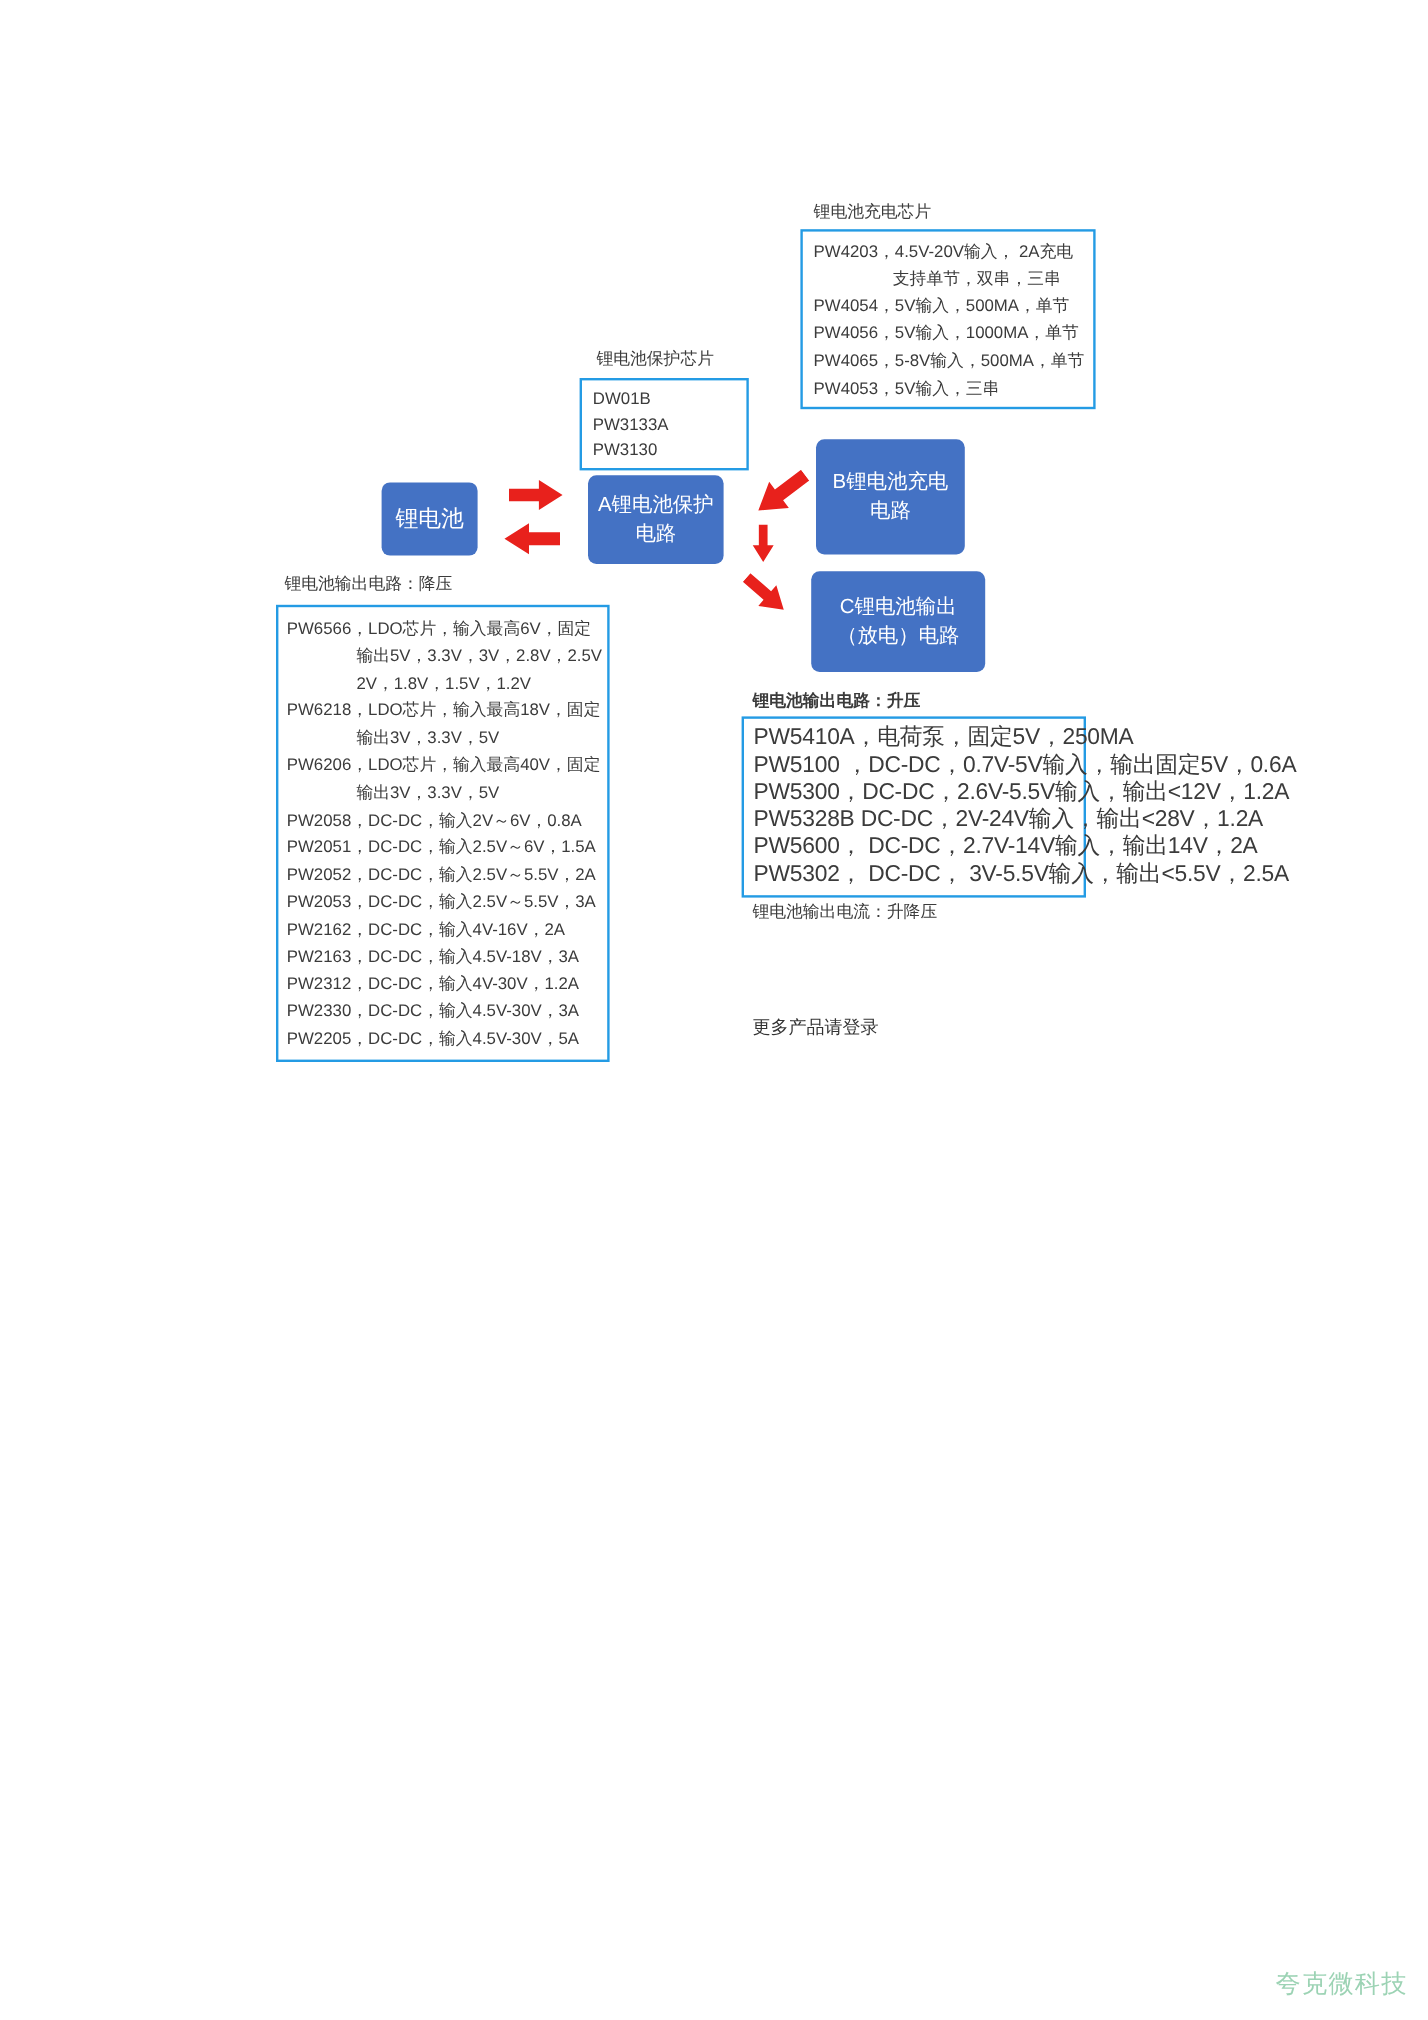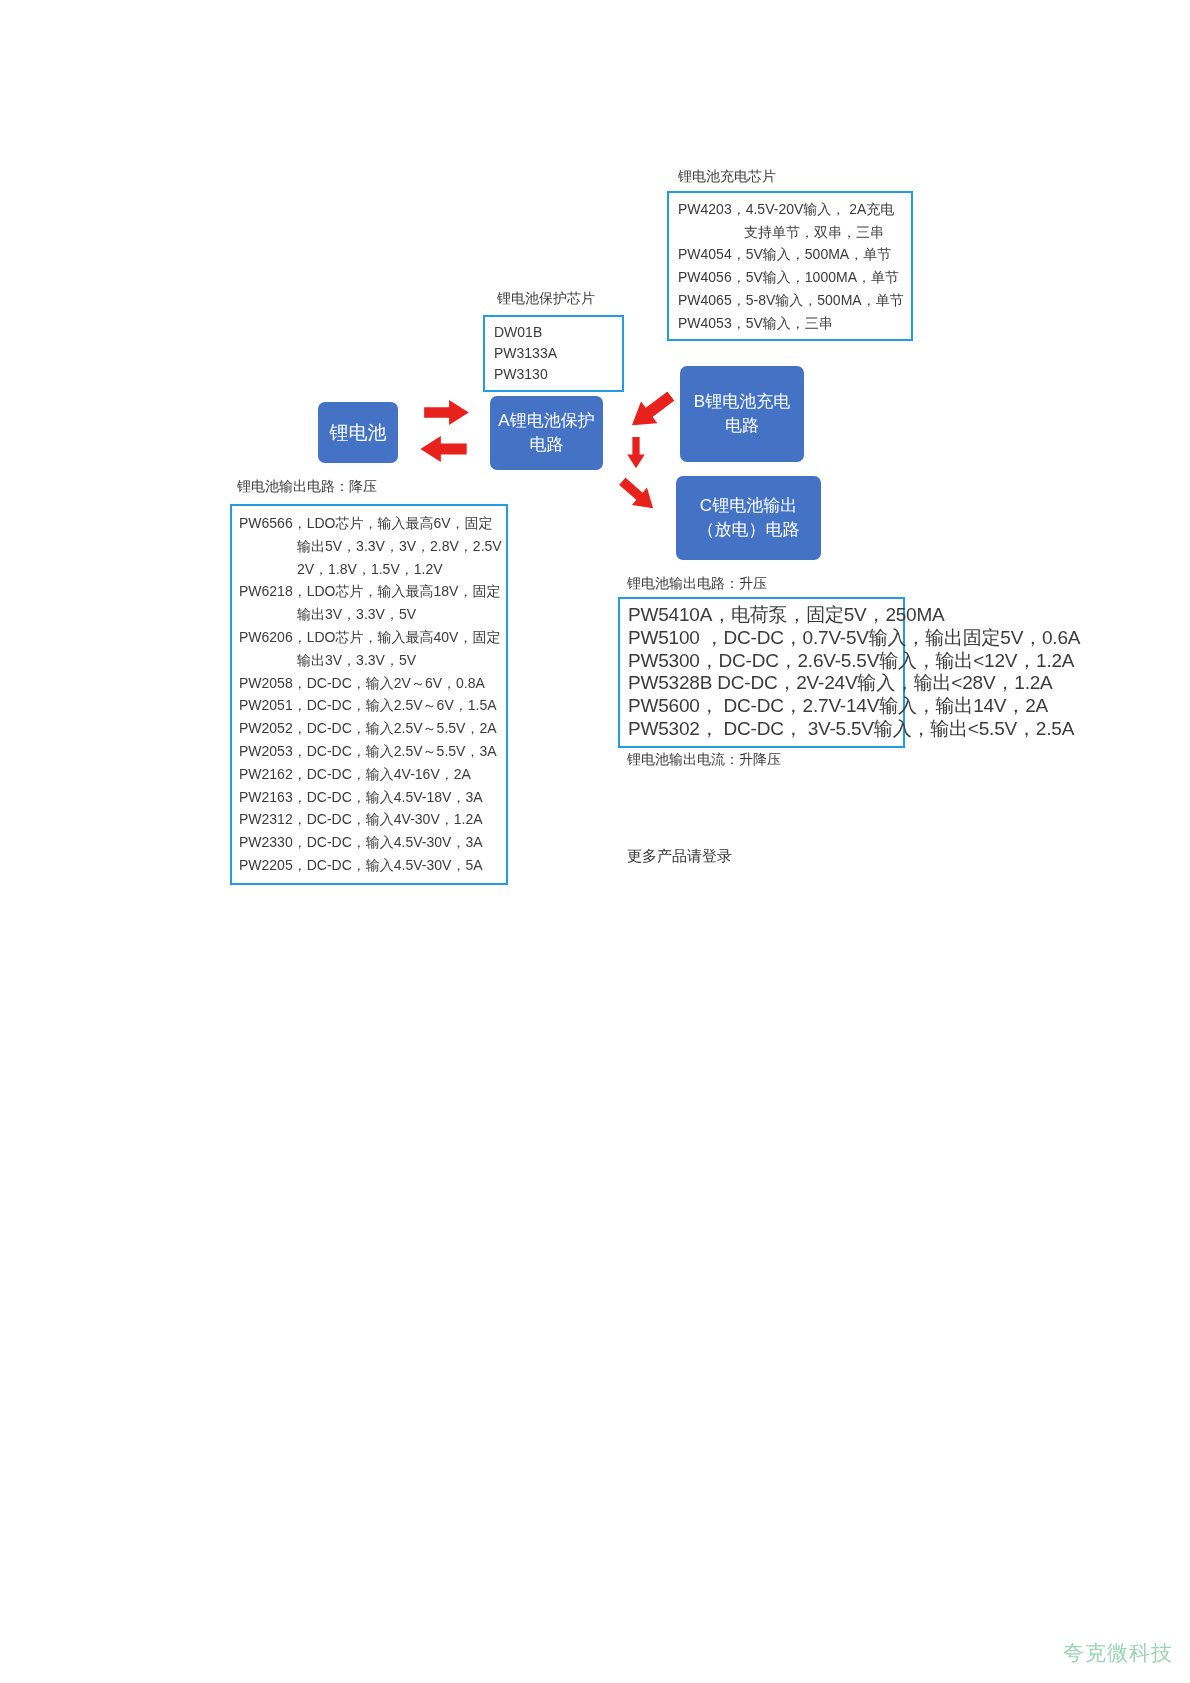--- a/index.html
+++ b/index.html
@@ -44,21 +44,21 @@
   .watermark{position:absolute;left:1063px;top:1639px;font-size:21px;color:var(--watermark_green);letter-spacing:1px;white-space:nowrap;}
 </style>
 </head>
 <body>
 
 <div id="canvas">
 
   <div class="label" style="left:678px;top:168px;">锂电池充电芯片</div>
   <div class="label" style="left:497px;top:290px;">锂电池保护芯片</div>
   <div class="label" style="left:237px;top:478px;">锂电池输出电路：降压</div>
-  <div class="label" style="left:627px;top:575px;">锂电池输出电路：升压</div>
+  <div class="label" style="left:627px;top:575px;font-weight:bold;">锂电池输出电路：升压</div>
   <div class="label" style="left:627px;top:751px;">锂电池输出电流：升降压</div>
 
   <div class="listbox charging-box">
 
   <div class="line">PW4203，4.5V-20V输入， 2A充电</div>
       <div class="line indent">支持单节，双串，三串</div>
       <div class="line">PW4054，5V输入，500MA，单节</div>
       <div class="line">PW4056，5V输入，1000MA，单节</div>
       <div class="line">PW4065，5-8V输入，500MA，单节</div>
       <div class="line">PW4053，5V输入，三串</div>

